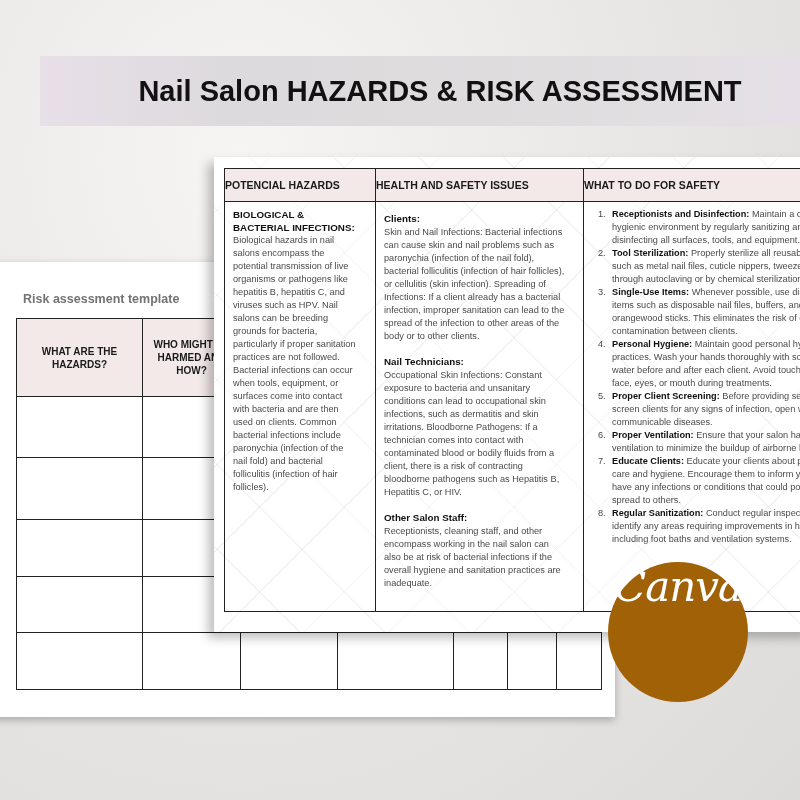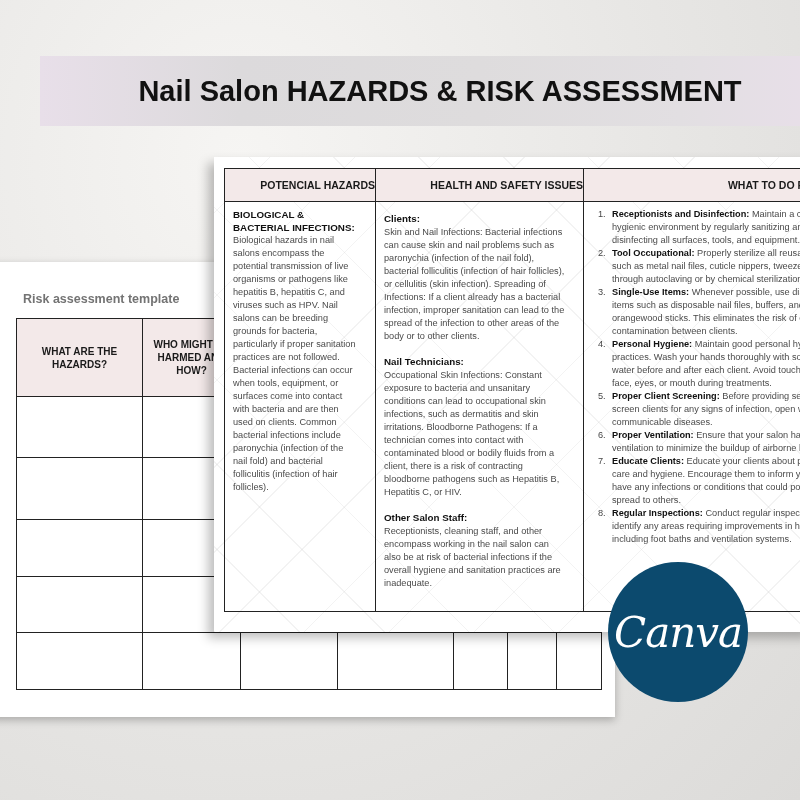--- a/index.html
+++ b/index.html
@@ -55,39 +55,39 @@
       repeating-linear-gradient(-45deg, rgba(200,200,200,0.22) 0 1px, transparent 1px 60px);
     pointer-events: none;
   }
   .hz-table {
     position: absolute; left: 10px; top: 11px;
     border-collapse: collapse; table-layout: fixed;
     width: 640px;
   }
   .hz-table th {
     background: #f3e9e9; height: 33px; border: 1.5px solid #222;
-    font-size: 10.5px; font-weight: 700; color: #1a1a1a; text-align: right;
+    font-size: 10.5px; font-weight: 700; color: #1a1a1a; text-align: left;
   }
   .hz-table td {
     border: 1.5px solid #222; vertical-align: top; height: 410px;
     font-size: 9.2px; line-height: 13px; color: #4a4a4a; padding: 6px 17px 0 8px;
     position: relative;
   }
   .bold-head { font-weight: 700; color: #111; font-size: 9.8px; line-height: 13px; }
   .sec { margin-bottom: 12px; }
   .sec .bold-head { margin-bottom: 1px; }
   ol.safety { list-style: none; padding-left: 0; }
   ol.safety li { position: relative; padding-left: 14px; }
   ol.safety li .num { position: absolute; left: 0; top: 0; color: #444; }
   ol.safety li .t { font-weight: 700; color: #111; }
 
   .canva {
     position: absolute; left: 608px; top: 562px; width: 140px; height: 140px;
-    border-radius: 50%; background: #0c4a6e;
-    display: flex; align-items: center; justify-content: center;
+    border-radius: 50%; background: #a16207;
+    display: flex; align-items: flex-start; justify-content: center;
   }
   .canva span {
     font-family: "DejaVu Serif", serif; font-style: italic;
     color: #fff; font-size: 42px; letter-spacing: -1px;
   }
 </style>
 </head>
 <body>
 
 <div class="banner">
@@ -185,27 +185,27 @@
           <div>Occupational Skin Infections: Constant exposure to bacteria and unsanitary conditions can lead to occupational skin infections, such as dermatitis and skin irritations. Bloodborne Pathogens: If a technician comes into contact with contaminated blood or bodily fluids from a client, there is a risk of contracting bloodborne pathogens such as Hepatitis B, Hepatitis C, or HIV.</div>
         </div>
         <div class="sec">
           <div class="bold-head">Other Salon Staff:</div>
           <div>Receptionists, cleaning staff, and other encompass working in the nail salon can also be at risk of bacterial infections if the overall hygiene and sanitation practices are inadequate.</div>
         </div>
       </td>
       <td style="padding-left:14px">
         <ol class="safety">
           <li><span class="num">1.</span><span class="t">Receptionists and Disinfection:</span><span> Maintain a clean and hygienic environment by regularly sanitizing and disinfecting all surfaces, tools, and equipment.</span></li>
-          <li><span class="num">2.</span><span class="t">Tool Occupational:</span><span> Properly sterilize all reusable tools, such as metal nail files, cuticle nippers, tweezers, either through autoclaving or by chemical sterilization methods.</span></li>
+          <li><span class="num">2.</span><span class="t">Tool Sterilization:</span><span> Properly sterilize all reusable tools, such as metal nail files, cuticle nippers, tweezers, either through autoclaving or by chemical sterilization methods.</span></li>
           <li><span class="num">3.</span><span class="t">Single-Use Items:</span><span> Whenever possible, use disposable items such as disposable nail files, buffers, and orangewood sticks. This eliminates the risk of cross-contamination between clients.</span></li>
           <li><span class="num">4.</span><span class="t">Personal Hygiene:</span><span> Maintain good personal hygiene practices. Wash your hands thoroughly with soap and water before and after each client. Avoid touching your face, eyes, or mouth during treatments.</span></li>
           <li><span class="num">5.</span><span class="t">Proper Client Screening:</span><span> Before providing services, screen clients for any signs of infection, open wounds, or communicable diseases.</span></li>
           <li><span class="num">6.</span><span class="t">Proper Ventilation:</span><span> Ensure that your salon has proper ventilation to minimize the buildup of airborne bacteria.</span></li>
           <li><span class="num">7.</span><span class="t">Educate Clients:</span><span> Educate your clients about proper nail care and hygiene. Encourage them to inform you if they have any infections or conditions that could potentially spread to others.</span></li>
-          <li><span class="num">8.</span><span class="t">Regular Inspections:</span><span> Conduct regular inspections to identify any areas requiring improvements in hygiene, including foot baths and ventilation systems.</span></li>
+          <li><span class="num">8.</span><span class="t">Regular Sanitization:</span><span> Conduct regular inspections to identify any areas requiring improvements in hygiene, including foot baths and ventilation systems.</span></li>
         </ol>
       </td>
     </tr>
   </tbody>
     </table>
 </div>
 
 <div class="canva">
   <span>Canva</span>
 </div>

